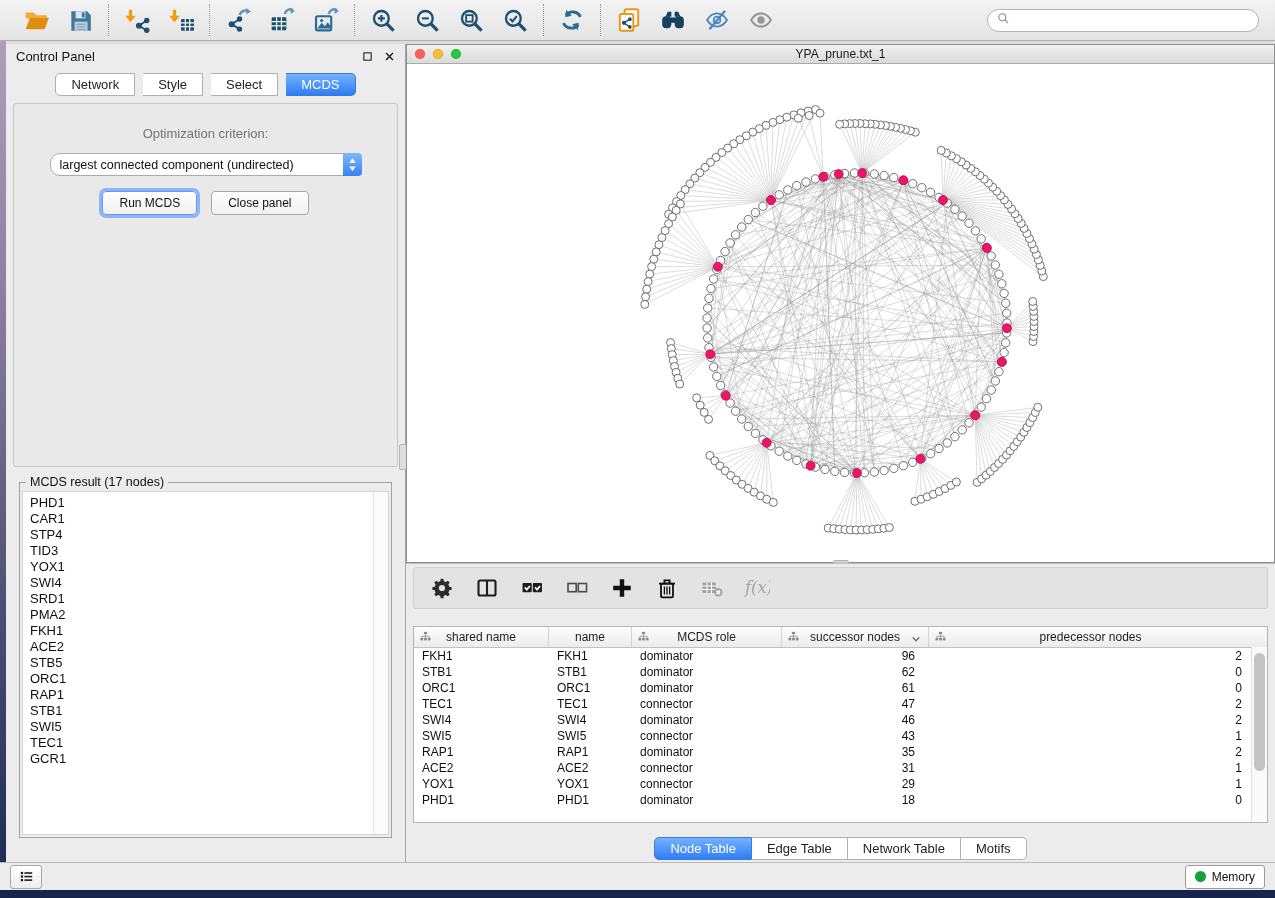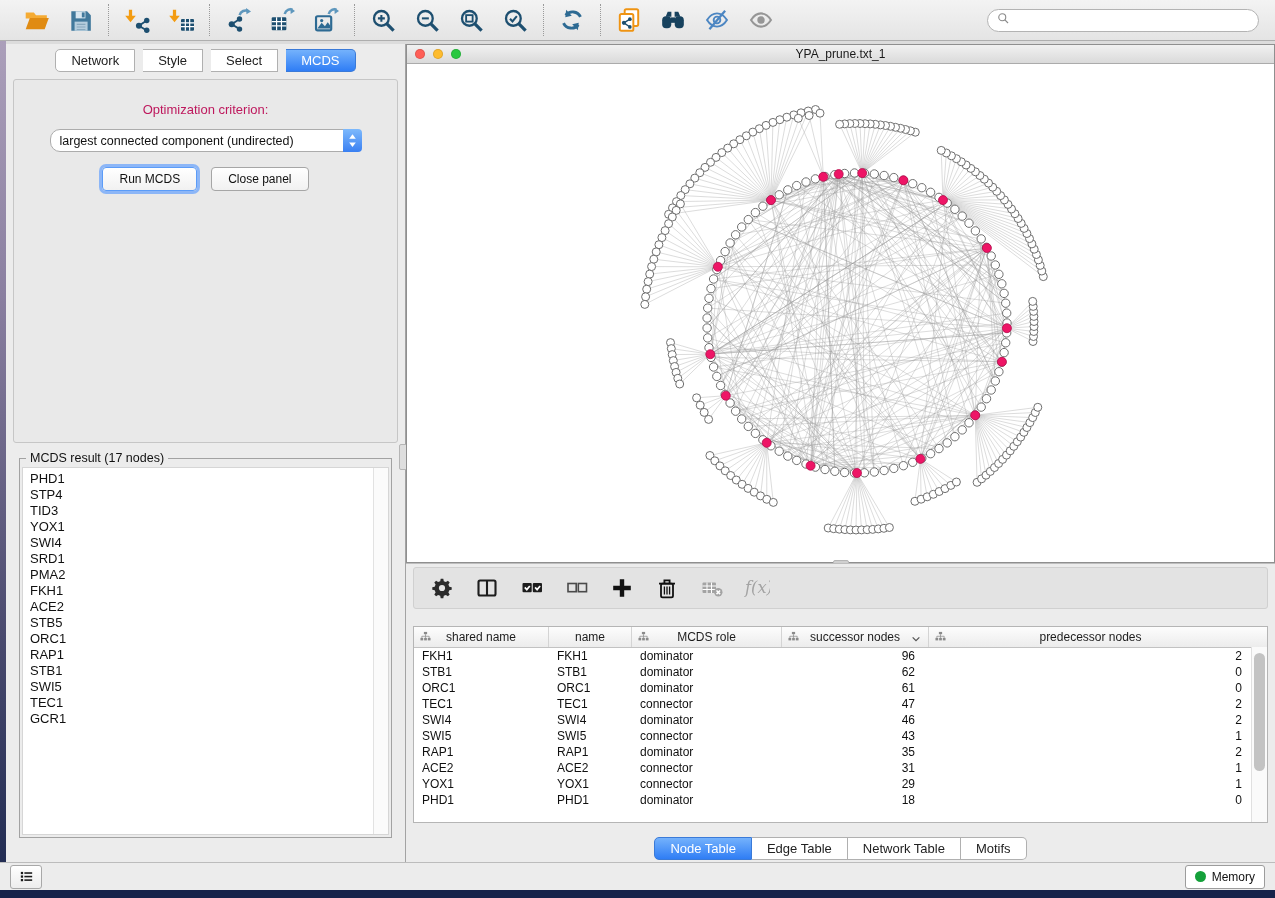--- a/index.html
+++ b/index.html
@@ -33,21 +33,21 @@
   .win-icons{margin-left:auto;display:flex;gap:11px;align-items:center;}
   .win-icons svg{cursor:pointer;}
   .tabbar{flex:none;display:flex;justify-content:center;margin:5px 0 7px;gap:8px;}
   .seg-btn{font-size:13px;padding:3px 15px;background:#fff;border:1px solid #b0b0b0;border-left:none;
     color:#222;cursor:pointer;line-height:15px;}
   .seg-btn:first-child{border-left:1px solid #b0b0b0;border-radius:5px 0 0 5px;}
   .seg-btn:last-child{border-radius:0 5px 5px 0;}
   .seg-btn.active{background:linear-gradient(#74b2fc,#2f7df5);color:#fff;border-color:#3a7ad8;}
   .cp-body{flex:none;margin:0 7px;height:364px;box-sizing:border-box;background:#e9e9e9;
     border:1px solid #c6c6c6;border-radius:3px;display:flex;flex-direction:column;align-items:center;}
-  .opt-label{margin-top:22px;font-size:13px;color:#be185d;}
+  .opt-label{margin-top:22px;font-size:13px;color:#737373;}
   .combo{margin-top:12px;width:312px;height:23px;background:#fff;border:1px solid #acacac;
     border-radius:10px;display:flex;align-items:center;box-sizing:border-box;cursor:pointer;}
   .combo-text{flex:1;font-size:12.5px;padding-left:9px;color:#111;white-space:nowrap;}
   .combo-cap{width:19px;align-self:stretch;margin:-1px -1px -1px 0;border-radius:0 4px 4px 0;
     background:linear-gradient(#7db9fc,#3a80f2);display:flex;align-items:center;justify-content:center;}
   .btn-row{margin-top:15px;display:flex;gap:14px;}
   .mac-btn{background:linear-gradient(#ffffff,#f1f1f1);border:1px solid #a6a6a6;border-radius:4px;
     font-size:12px;font-family:inherit;padding:3px 16px;color:#111;cursor:pointer;line-height:16px;}
   .mac-btn.focus{box-shadow:0 0 0 3px rgba(90,155,255,.65);border-color:#5b9cf8;}
   .result-box{flex:1;margin:8px 13px 24px;border:1px solid #a2a2a2;padding:2px;min-height:0;
@@ -270,20 +270,31 @@
           <circle cx="10" cy="10" r="5.6" fill="none" stroke="#8b8b8b" stroke-width="1.8"></circle>
           <path d="M14.2 14.2l5 5" stroke="#8b8b8b" stroke-width="1.9"></path>
         </svg></span>
     <input type="text" placeholder="" style="">
   </div>
 </div>
 
 <div class="left-strip"></div>
 
 <div class="control-panel">
+  <div class="panel-header">
+    <span>Control Panel</span>
+    <span class="win-icons">
+      <svg width="11" height="11" viewBox="0 0 24 24">
+          <rect x="4" y="4" width="16" height="16" fill="none" stroke="#333" stroke-width="2.6"></rect>
+        </svg>
+      <svg width="11" height="11" viewBox="0 0 24 24">
+          <path d="M4.5 4.5l15 15M19.5 4.5l-15 15" stroke="#222" stroke-width="3.4"></path>
+        </svg>
+    </span>
+  </div>
   <div class="tabbar">
       <div class="seg-btn">Network</div>
       <div class="seg-btn">Style</div>
       <div class="seg-btn">Select</div>
       <div class="seg-btn active">MCDS</div>
     </div>
   <div class="cp-body">
     <div class="opt-label">Optimization criterion:</div>
     <div class="combo">
       <span class="combo-text">largest connected component (undirected)</span>
@@ -297,20 +308,21 @@
     <div class="btn-row">
       <button class="mac-btn focus">Run MCDS</button>
       <button class="mac-btn">Close panel</button>
     </div>
   </div>
   <fieldset class="result-box">
     <legend>MCDS result (17 nodes)</legend>
     <div class="result-list">
 
     <div class="result-item">PHD1</div>
+        <div class="result-item">CAR1</div>
         <div class="result-item">STP4</div>
         <div class="result-item">TID3</div>
         <div class="result-item">YOX1</div>
         <div class="result-item">SWI4</div>
         <div class="result-item">SRD1</div>
         <div class="result-item">PMA2</div>
         <div class="result-item">FKH1</div>
         <div class="result-item">ACE2</div>
         <div class="result-item">STB5</div>
         <div class="result-item">ORC1</div>

